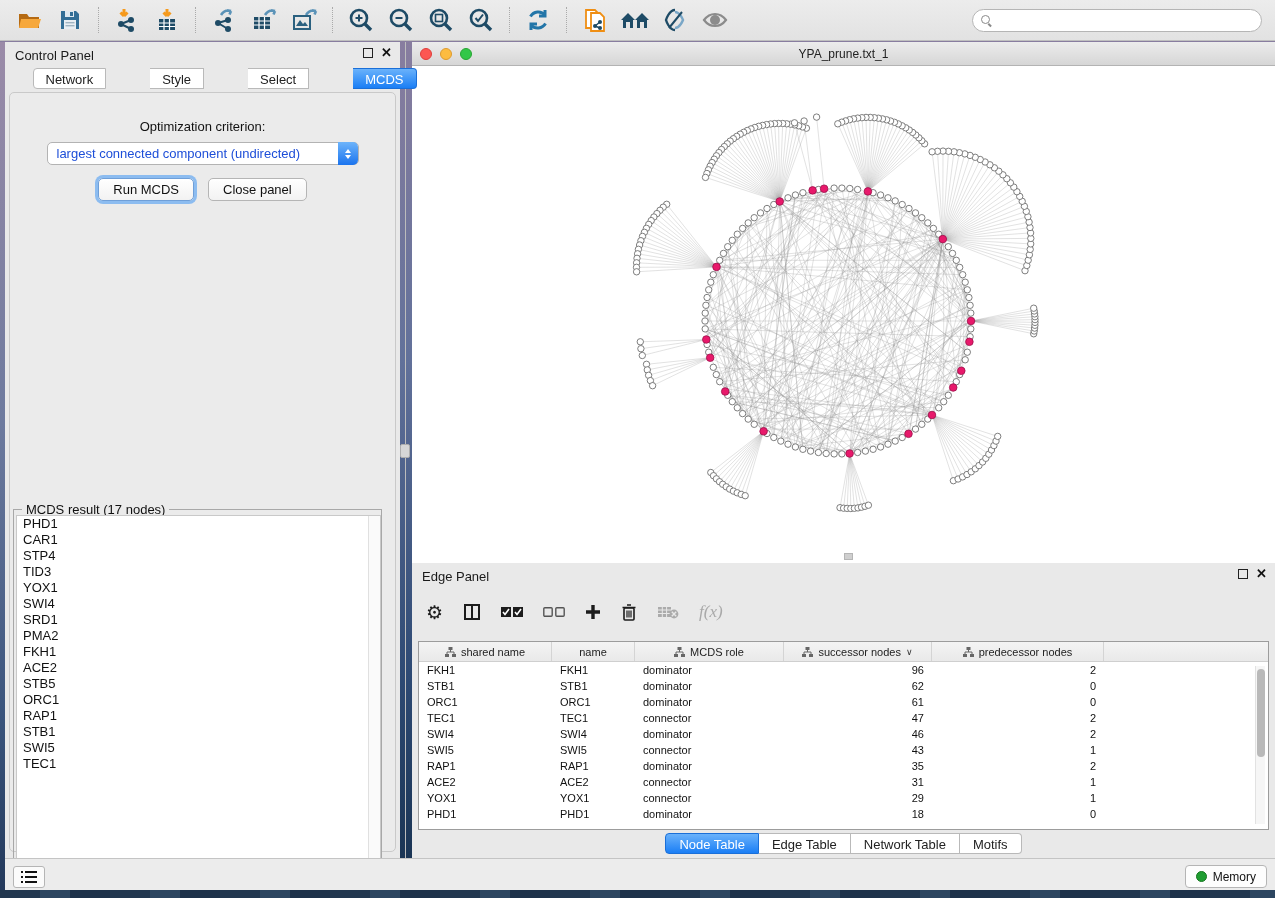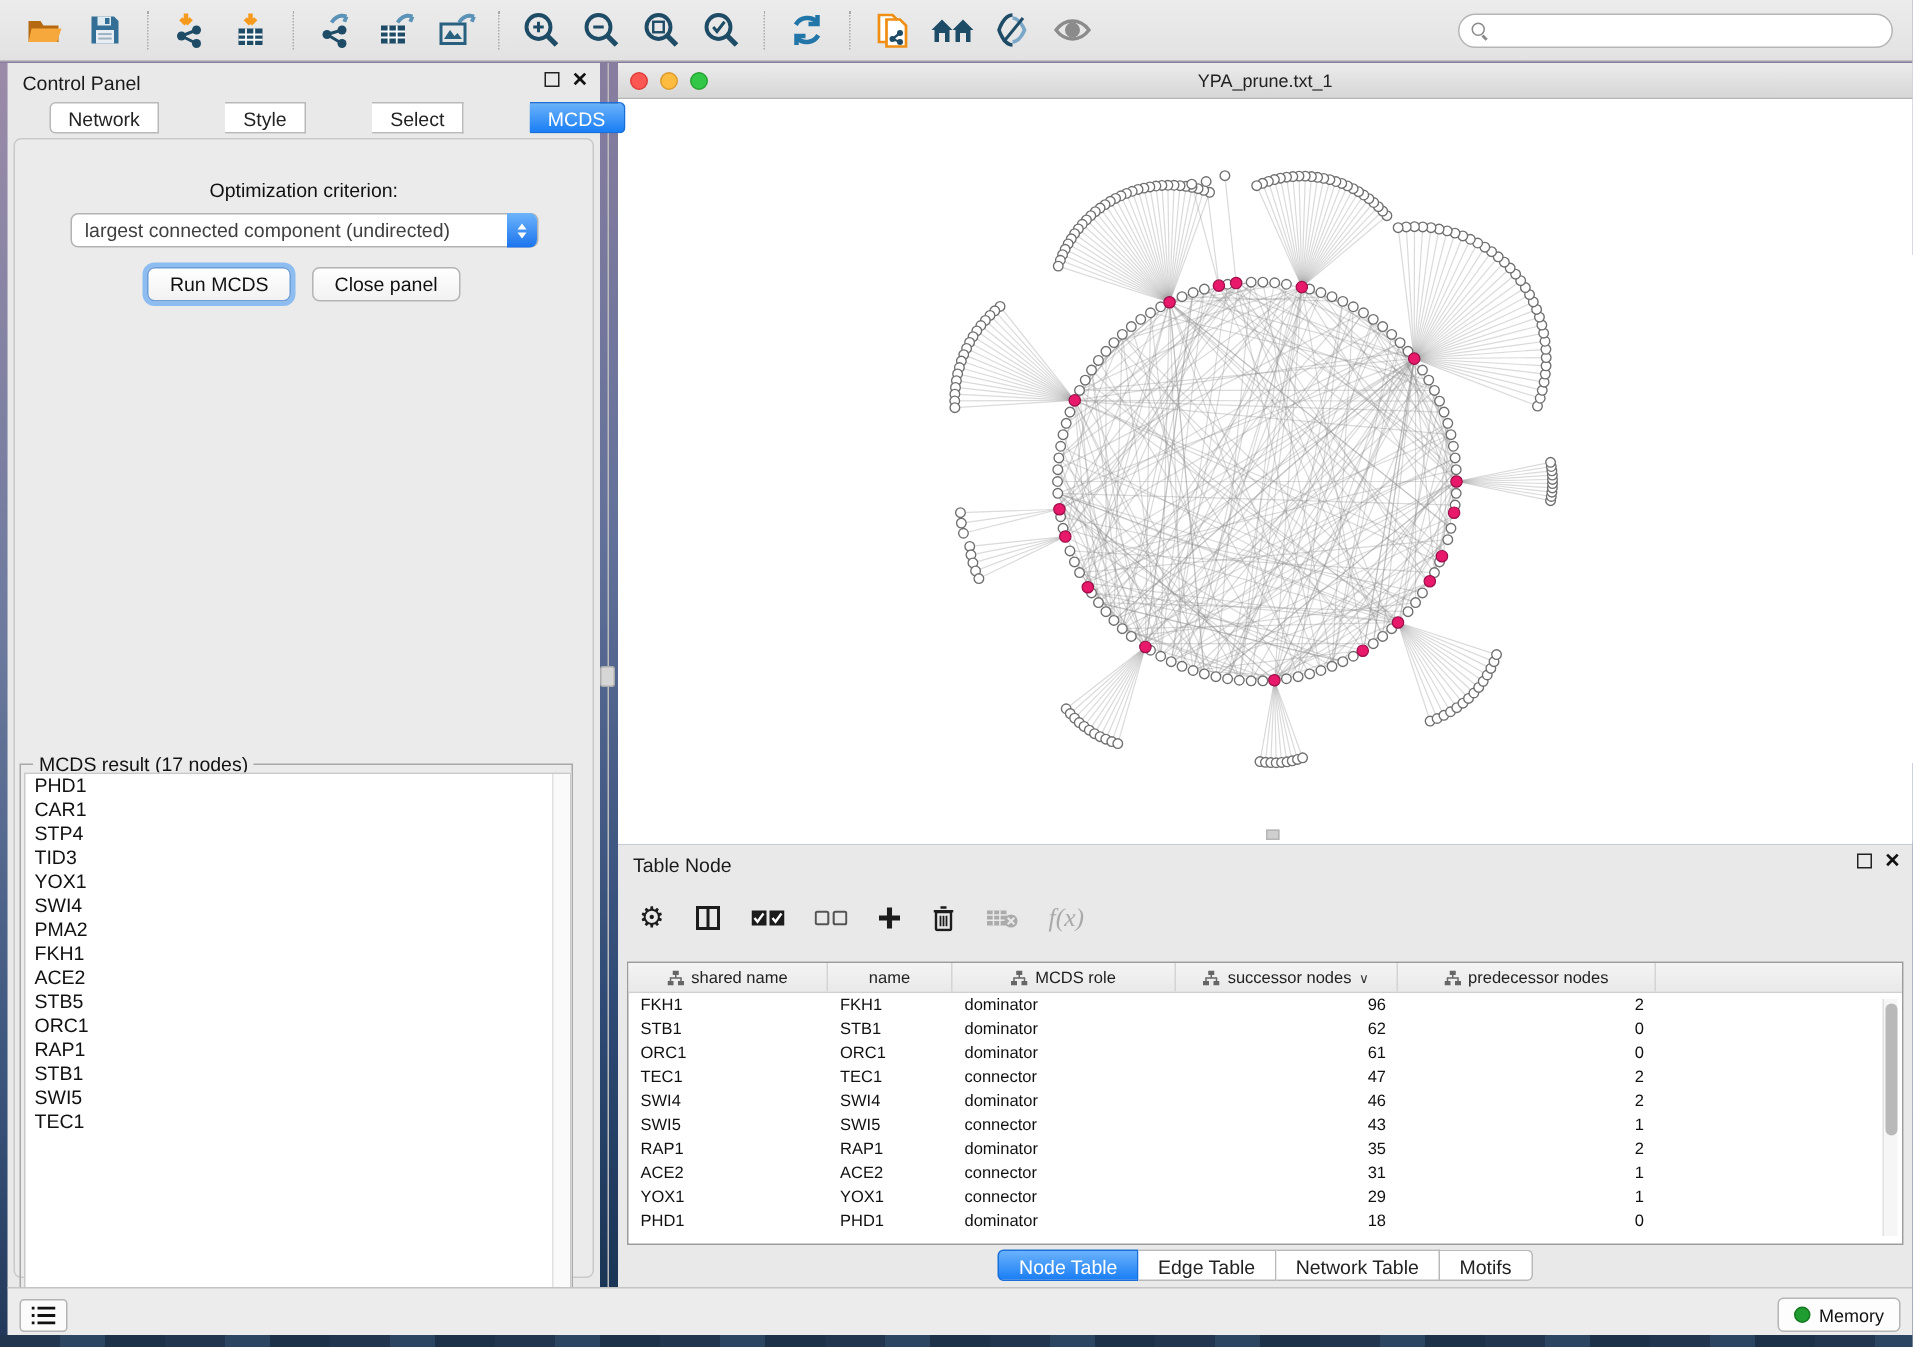--- a/index.html
+++ b/index.html
@@ -36,21 +36,21 @@
   .seg { font-size:13px; padding:2px 12px; height:21px; line-height:17px; background:#fff;
     border:1px solid #b9b9b9; border-left:none; color:#222;margin-left:44px; }
   .seg:first-child { border-left:1px solid #b9b9b9; border-radius:4px 0 0 4px; }
   .seg:last-child { border-radius:0 4px 4px 0; }
   .seg.active { background:linear-gradient(180deg,#6ab2fb,#1a7ef5); color:#fff; border-color:#1a6fd8; }
 
   .cp-content { position:absolute; left:4px; top:50px; width:387px; height:760px;
     border:1px solid #c9c9c9; border-radius:5px; background:#ebebeb; }
   .opt-label { text-align:center; font-size:13px; color:#111; margin-top:26px; }
   .dropdown { position:relative; margin:8px auto 0; width:312px; height:23px; background:#fff;
-    border:1px solid #b3b3b3; border-radius:5px; font-size:13px; color:#404040;
+    border:1px solid #b3b3b3; border-radius:5px; font-size:13px; color:#1d4ed8;
     display:flex; align-items:center; padding-left:9px; }
   .dd-stepper { position:absolute; right:0; top:-1px; width:20px; height:23px; border-radius:0 5px 5px 0;
     background:linear-gradient(180deg,#6db4fb,#1b74ee); display:flex; flex-direction:column; align-items:center; justify-content:center; gap:2px; }
   .tri-up { width:0; height:0; border-left:3.5px solid transparent; border-right:3.5px solid transparent; border-bottom:4.5px solid #fff; }
   .tri-dn { width:0; height:0; border-left:3.5px solid transparent; border-right:3.5px solid transparent; border-top:4.5px solid #fff; }
   .btn-row { display:flex; justify-content:center; gap:14px; margin-top:13px; }
   .mac-btn { font-size:13px; color:#111; background:linear-gradient(180deg,#ffffff,#f2f2f2);
     border:1px solid #b5b5b5; border-radius:5px; padding:3px 14px; }
   .mac-btn.focused { box-shadow:0 0 0 3px #8cbcf0; border-color:#6f9fd8; }
 
@@ -281,20 +281,21 @@
     <div class="result-box">
       <span class="result-legend">MCDS result (17 nodes)</span>
       <div class="result-list" id="mcds-list">
         <div class="result-scroll"></div>
       <div class="result-item">PHD1</div>
           <div class="result-item">CAR1</div>
           <div class="result-item">STP4</div>
           <div class="result-item">TID3</div>
           <div class="result-item">YOX1</div>
           <div class="result-item">SWI4</div>
+          <div class="result-item">SRD1</div>
           <div class="result-item">PMA2</div>
           <div class="result-item">FKH1</div>
           <div class="result-item">ACE2</div>
           <div class="result-item">STB5</div>
           <div class="result-item">ORC1</div>
           <div class="result-item">RAP1</div>
           <div class="result-item">STB1</div>
           <div class="result-item">SWI5</div>
           <div class="result-item">TEC1</div>
         </div>
@@ -1037,21 +1038,21 @@
           <circle cx="496.5" cy="367.8" r="3.8" fill="#e8196b" stroke="#9c0f4a" stroke-width="0.8"></circle>
           <circle cx="313.2" cy="325.5" r="3.8" fill="#e8196b" stroke="#9c0f4a" stroke-width="0.8"></circle>
         </g>
       </svg>
     <div class="net-grip"></div>
   </div>
 </div>
 
 <div class="table-panel">
   <div class="panel-titlebar">
-    <span class="panel-title">Table Node</span>
+    <span class="panel-title">Edge Panel</span>
     <span class="panel-ctrls">
       <span class="float-ico"></span>
       <span class="close-ico">✕</span>
     </span>
   </div>
   <div class="tp-toolbar">
     <span class="tp-ico">
         <span class="gear-glyph">⚙</span>
       </span>
     <span class="tp-ico">

